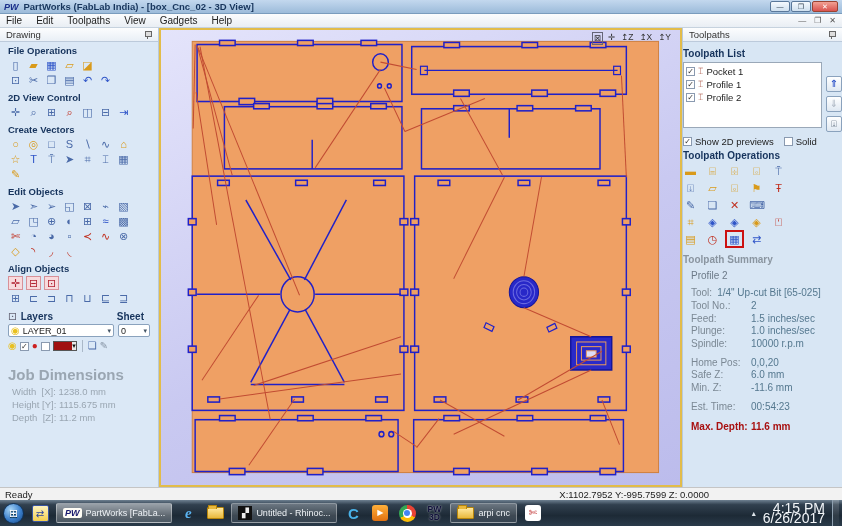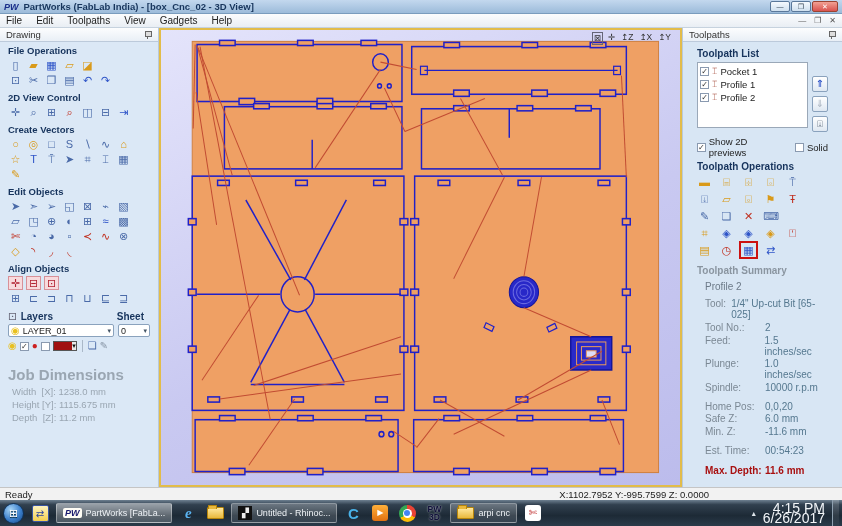--- a/index.html
+++ b/index.html
@@ -69,21 +69,21 @@
   .tab-nav span { cursor:pointer; }
 
   .canvas { flex:1; border:2px solid #e2bc4a; background:linear-gradient(155deg,#e4e4fb 0%,#c9c9f1 55%,#bcbcec 100%); position:relative; overflow:hidden; }
   .view-toolbar { position:absolute; top:2px; right:8px; display:flex; gap:4px; z-index:2; }
   .vt { font-size:8.5px; color:#333; line-height:11px; padding:0 1px; cursor:pointer; }
   .vt.boxed { border:1px solid #667; }
   .canvas svg { width:100%; height:100%; display:block; }
 
   
   .right-panel { width:160px; background:#d8e6f4; border-left:1px solid #b9c9da; display:flex; flex-direction:column; overflow:hidden; }
-  .rp-body { padding:3px 14px; flex:1; overflow:hidden; }
+  .rp-body { padding:3px 0; flex:1; overflow:hidden; }
   .rp-title { font-size:10px; font-weight:bold; color:#16335c; margin:3px 0 3px 0; }
   .tp-list-row { display:flex; gap:4px; }
   .tp-listbox { flex:1; background:#fff; border:1px solid #9aa8b8; height:66px; padding:2px; }
   .tp-item { display:flex; align-items:center; gap:3px; height:13px; font-size:9.5px; color:#222; cursor:pointer; }
   .tp-item .tpi { color:#a04030; font-size:9px; }
   .tp-list-btns { display:flex; flex-direction:column; gap:4px; justify-content:flex-start; padding-top:14px; }
   .lb { width:16px; height:16px; border:1px solid #8aa2bd; border-radius:2px; background:linear-gradient(#fff,#dfe8f2); text-align:center; line-height:14px; font-size:10px; cursor:pointer; }
   .lb.up { color:#2f55c8; font-weight:bold; }
   .lb.down { color:#aab4c0; }
   .lb.rs { font-size:9px; color:#456; }

